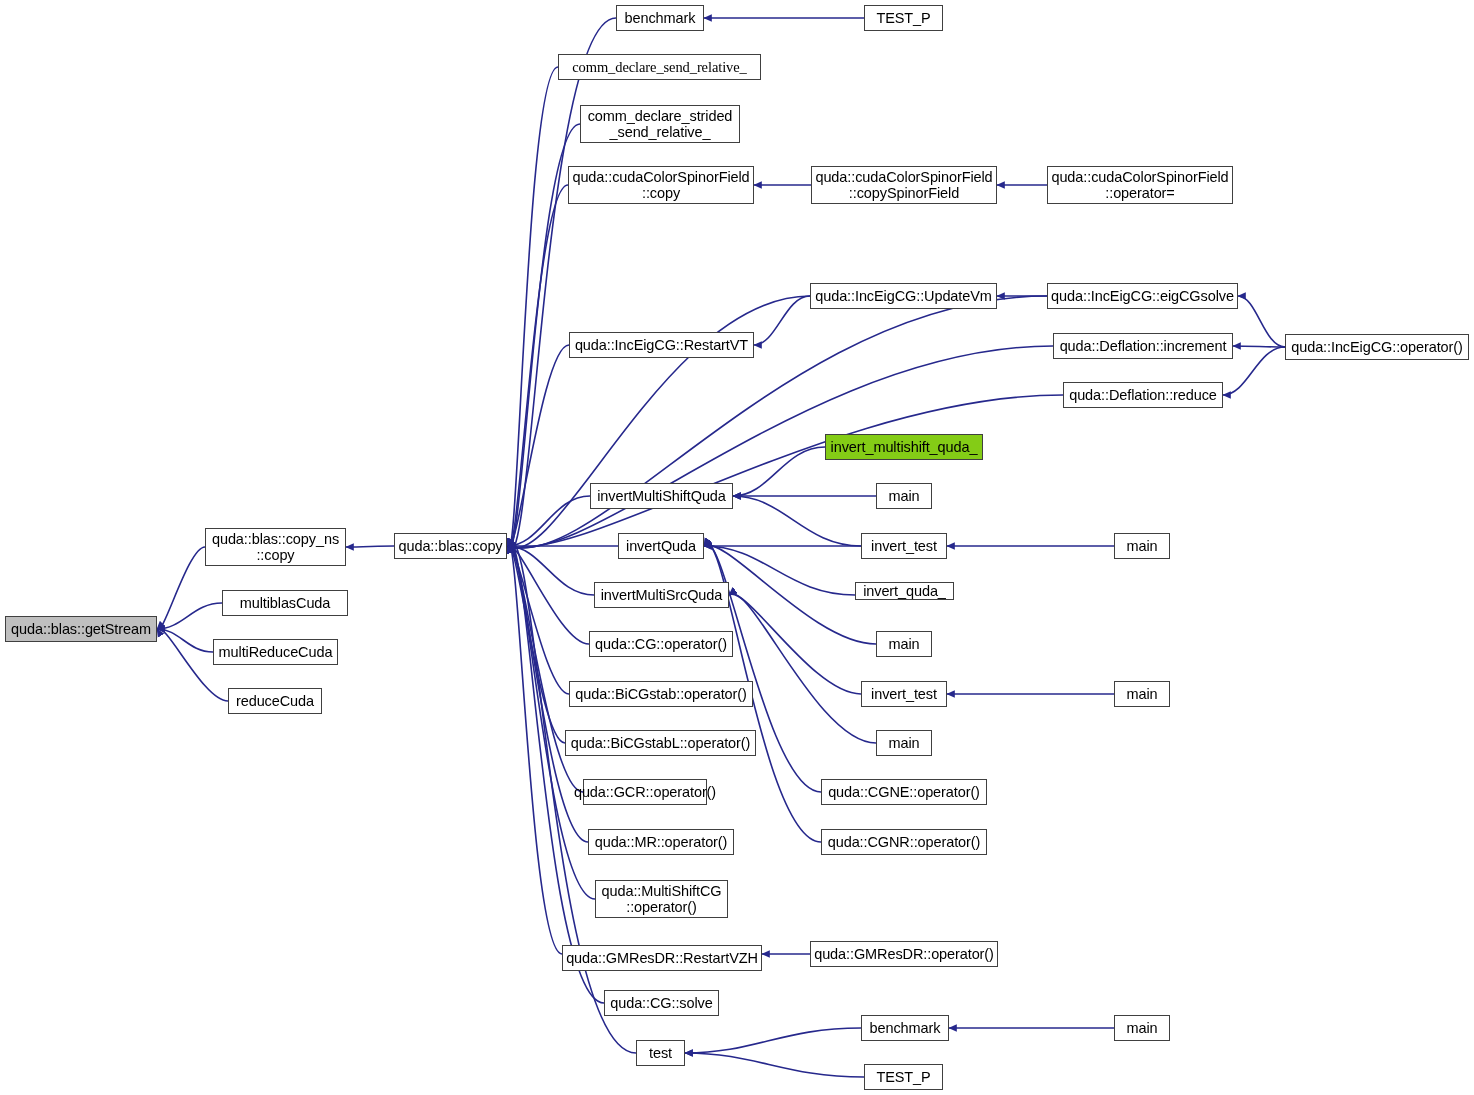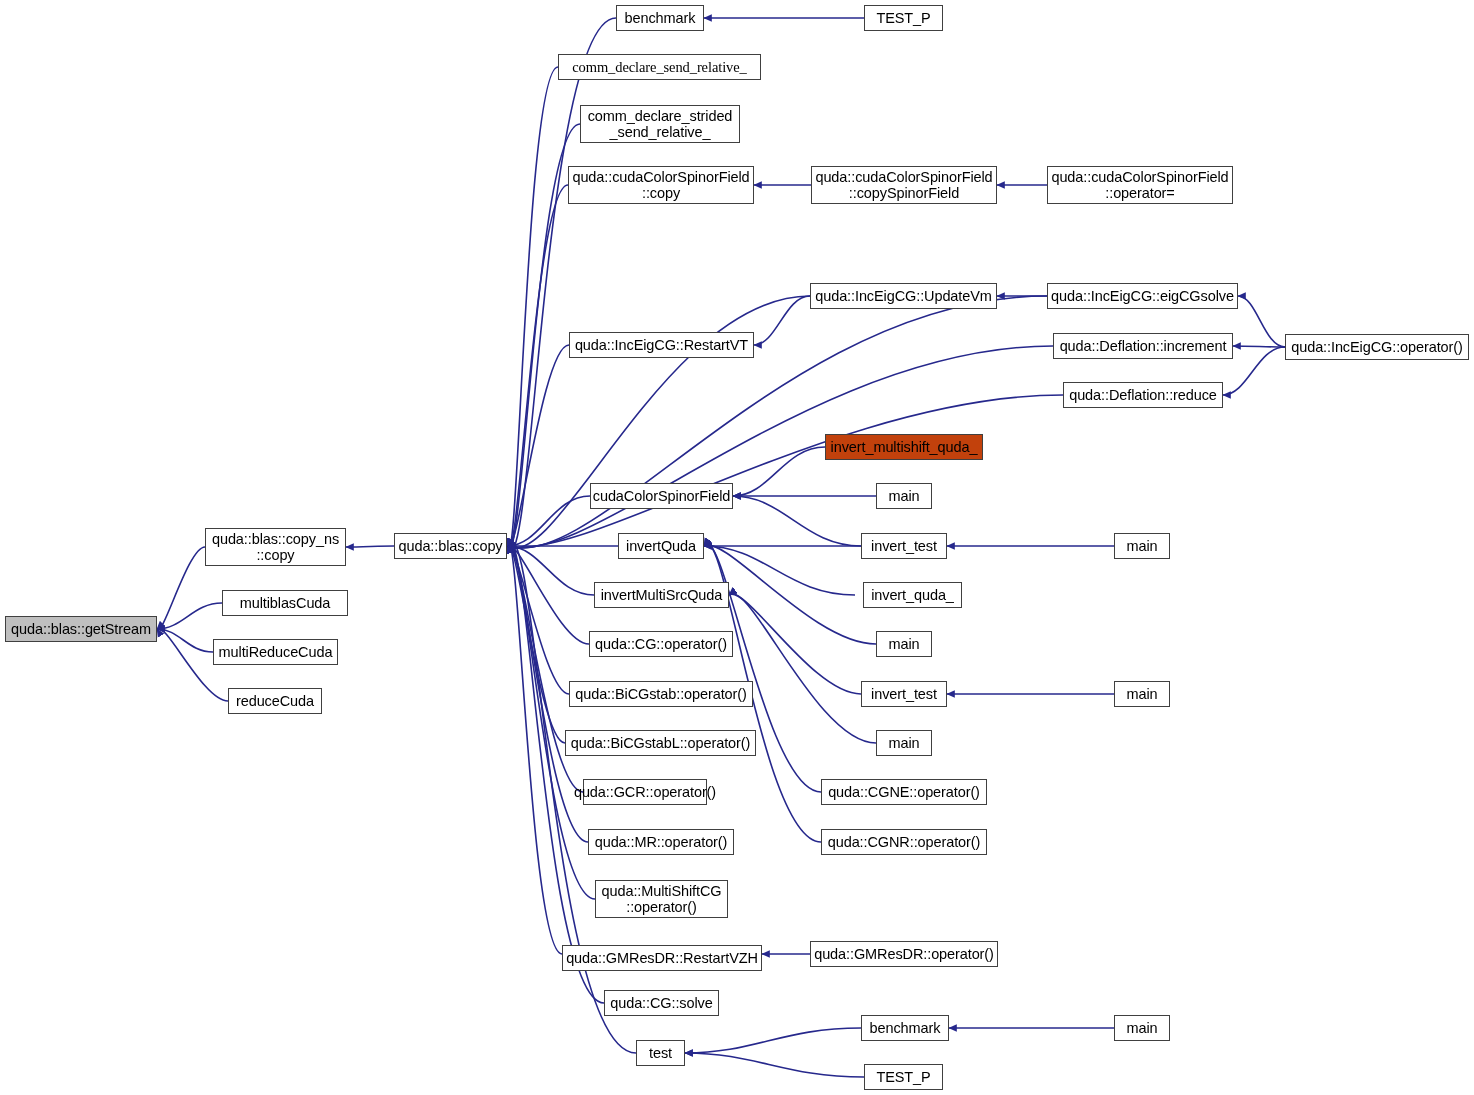--- a/index.html
+++ b/index.html
@@ -123,28 +123,28 @@
     <div class="node" style="left: 811px; top: 166px; width: 186px; height: 38px; border-color: rgb(64, 64, 64); background: rgb(255, 255, 255); color: rgb(0, 0, 0);">quda::cudaColorSpinorField
 ::copySpinorField</div>
     <div class="node" style="left: 1047px; top: 166px; width: 186px; height: 38px; border-color: rgb(64, 64, 64); background: rgb(255, 255, 255); color: rgb(0, 0, 0);">quda::cudaColorSpinorField
 ::operator=</div>
     <div class="node" style="left: 810px; top: 283px; width: 187px; height: 26px; border-color: rgb(64, 64, 64); background: rgb(255, 255, 255); color: rgb(0, 0, 0);">quda::IncEigCG::UpdateVm</div>
     <div class="node" style="left: 1047px; top: 283px; width: 191px; height: 26px; border-color: rgb(64, 64, 64); background: rgb(255, 255, 255); color: rgb(0, 0, 0);">quda::IncEigCG::eigCGsolve</div>
     <div class="node" style="left: 569px; top: 332px; width: 185px; height: 26px; border-color: rgb(64, 64, 64); background: rgb(255, 255, 255); color: rgb(0, 0, 0);">quda::IncEigCG::RestartVT</div>
     <div class="node" style="left: 1053px; top: 333px; width: 180px; height: 26px; border-color: rgb(64, 64, 64); background: rgb(255, 255, 255); color: rgb(0, 0, 0);">quda::Deflation::increment</div>
     <div class="node" style="left: 1285px; top: 334px; width: 184px; height: 26px; border-color: rgb(64, 64, 64); background: rgb(255, 255, 255); color: rgb(0, 0, 0);">quda::IncEigCG::operator()</div>
     <div class="node" style="left: 1063px; top: 382px; width: 160px; height: 26px; border-color: rgb(64, 64, 64); background: rgb(255, 255, 255); color: rgb(0, 0, 0);">quda::Deflation::reduce</div>
-    <div class="node" style="left: 825px; top: 434px; width: 158px; height: 26px; border-color: rgb(64, 64, 64); background: #c2410c; color: rgb(0, 0, 0);">invert_multishift_quda_</div>
-    <div class="node" style="left: 590px; top: 483px; width: 143px; height: 26px; border-color: rgb(64, 64, 64); background: rgb(255, 255, 255); color: rgb(0, 0, 0);">cudaColorSpinorField</div>
+    <div class="node" style="left: 825px; top: 434px; width: 158px; height: 26px; border-color: rgb(64, 64, 64); background: #84cc16; color: rgb(0, 0, 0);">invert_multishift_quda_</div>
+    <div class="node" style="left: 590px; top: 483px; width: 143px; height: 26px; border-color: rgb(64, 64, 64); background: rgb(255, 255, 255); color: rgb(0, 0, 0);">invertMultiShiftQuda</div>
     <div class="node" style="left: 876px; top: 483px; width: 56px; height: 26px; border-color: rgb(64, 64, 64); background: rgb(255, 255, 255); color: rgb(0, 0, 0);">main</div>
     <div class="node" style="left: 618px; top: 533px; width: 86px; height: 26px; border-color: rgb(64, 64, 64); background: rgb(255, 255, 255); color: rgb(0, 0, 0);">invertQuda</div>
     <div class="node" style="left: 861px; top: 533px; width: 86px; height: 26px; border-color: rgb(64, 64, 64); background: rgb(255, 255, 255); color: rgb(0, 0, 0);">invert_test</div>
     <div class="node" style="left: 1114px; top: 533px; width: 56px; height: 26px; border-color: rgb(64, 64, 64); background: rgb(255, 255, 255); color: rgb(0, 0, 0);">main</div>
     <div class="node" style="left: 594px; top: 582px; width: 135px; height: 26px; border-color: rgb(64, 64, 64); background: rgb(255, 255, 255); color: rgb(0, 0, 0);">invertMultiSrcQuda</div>
-    <div class="node" style="left: 855px; top: 582px; width: 99px; height: 26px; border-color: rgb(64, 64, 64); background: rgb(255, 255, 255); color: rgb(0, 0, 0); margin-left: 8px;">invert_quda_</div>
+    <div class="node" style="left: 855px; top: 582px; width: 99px; height: 18px; border-color: rgb(64, 64, 64); background: rgb(255, 255, 255); color: rgb(0, 0, 0);">invert_quda_</div>
     <div class="node" style="left: 589px; top: 631px; width: 144px; height: 26px; border-color: rgb(64, 64, 64); background: rgb(255, 255, 255); color: rgb(0, 0, 0);">quda::CG::operator()</div>
     <div class="node" style="left: 876px; top: 631px; width: 56px; height: 26px; border-color: rgb(64, 64, 64); background: rgb(255, 255, 255); color: rgb(0, 0, 0);">main</div>
     <div class="node" style="left: 569px; top: 681px; width: 184px; height: 26px; border-color: rgb(64, 64, 64); background: rgb(255, 255, 255); color: rgb(0, 0, 0);">quda::BiCGstab::operator()</div>
     <div class="node" style="left: 861px; top: 681px; width: 86px; height: 26px; border-color: rgb(64, 64, 64); background: rgb(255, 255, 255); color: rgb(0, 0, 0);">invert_test</div>
     <div class="node" style="left: 1114px; top: 681px; width: 56px; height: 26px; border-color: rgb(64, 64, 64); background: rgb(255, 255, 255); color: rgb(0, 0, 0);">main</div>
     <div class="node" style="left: 565px; top: 730px; width: 191px; height: 26px; border-color: rgb(64, 64, 64); background: rgb(255, 255, 255); color: rgb(0, 0, 0);">quda::BiCGstabL::operator()</div>
     <div class="node" style="left: 876px; top: 730px; width: 56px; height: 26px; border-color: rgb(64, 64, 64); background: rgb(255, 255, 255); color: rgb(0, 0, 0);">main</div>
     <div class="node" style="left: 583px; top: 779px; width: 124px; height: 26px; border-color: rgb(64, 64, 64); background: rgb(255, 255, 255); color: rgb(0, 0, 0);">quda::GCR::operator()</div>
     <div class="node" style="left: 821px; top: 779px; width: 166px; height: 26px; border-color: rgb(64, 64, 64); background: rgb(255, 255, 255); color: rgb(0, 0, 0);">quda::CGNE::operator()</div>
     <div class="node" style="left: 588px; top: 829px; width: 146px; height: 26px; border-color: rgb(64, 64, 64); background: rgb(255, 255, 255); color: rgb(0, 0, 0);">quda::MR::operator()</div>

